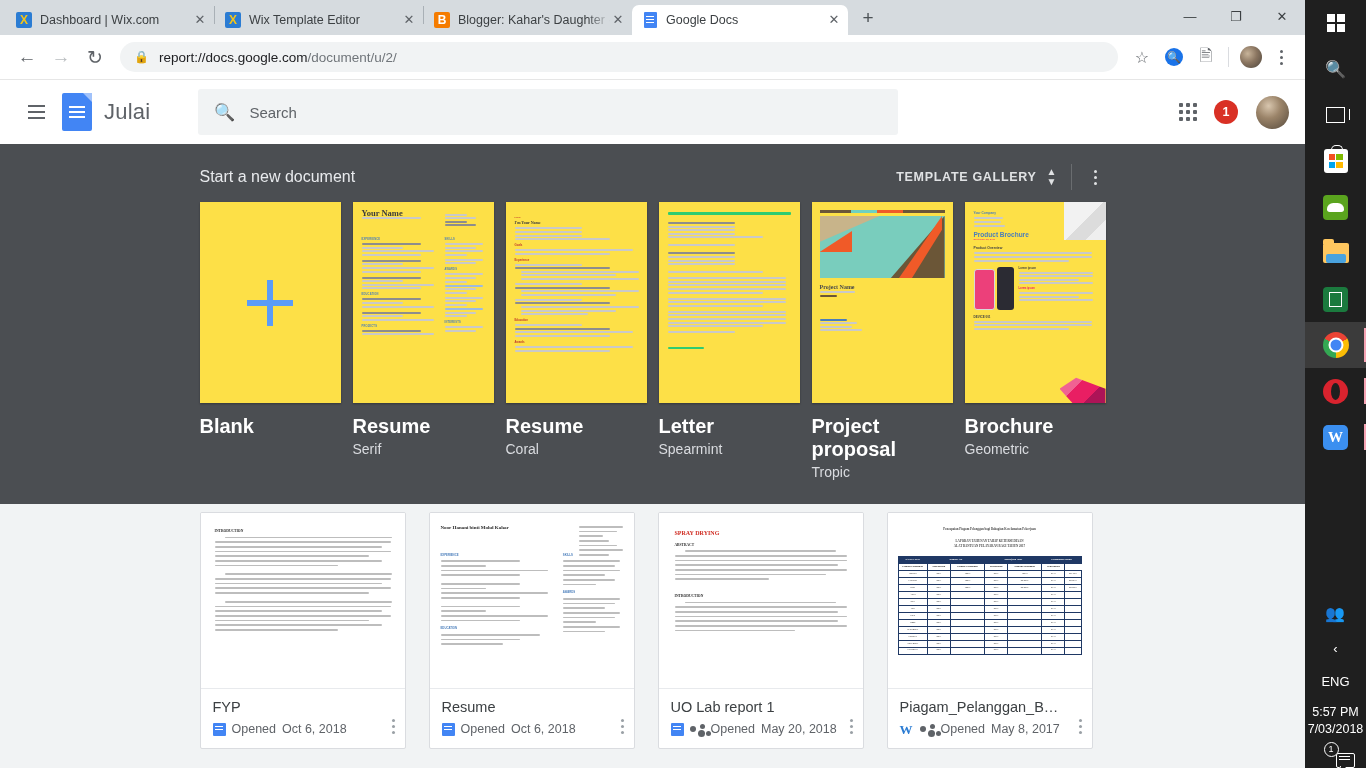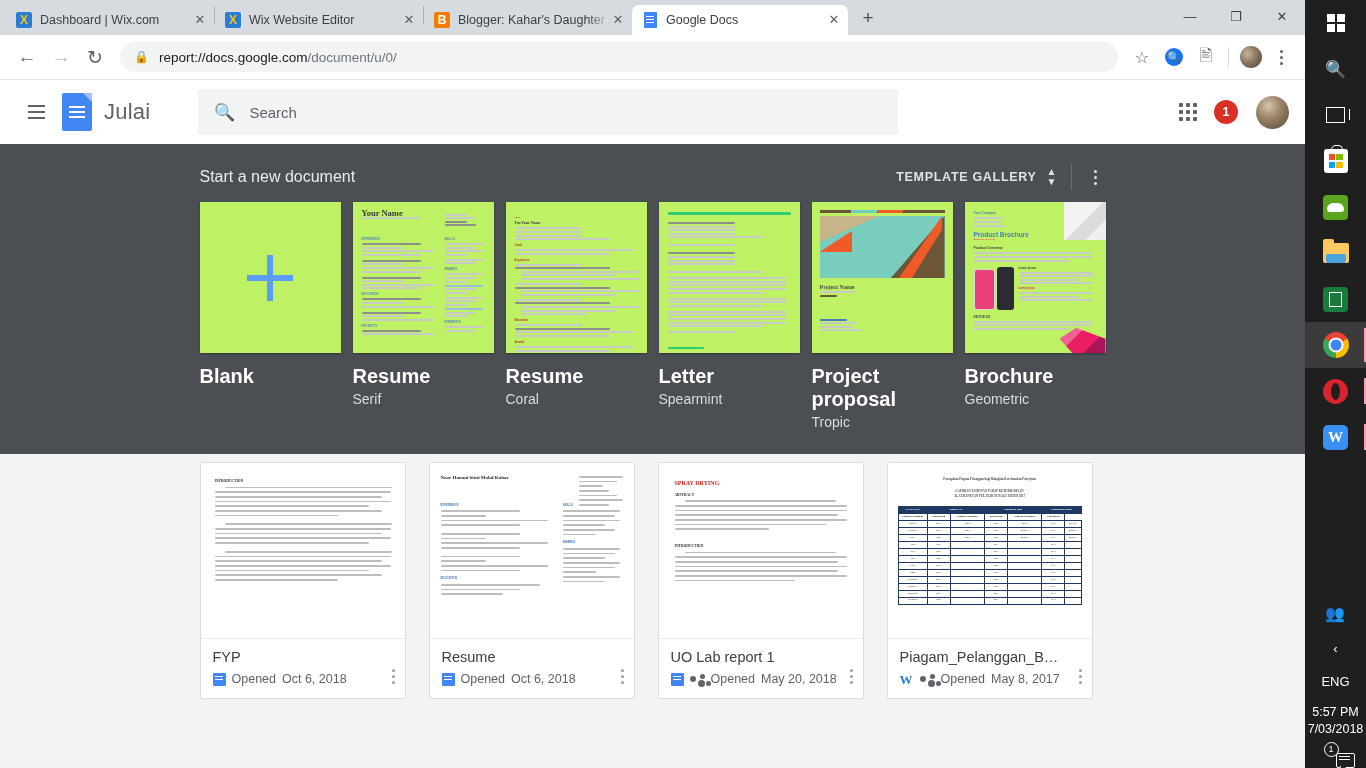--- a/index.html
+++ b/index.html
@@ -139,21 +139,21 @@
       text-transform:uppercase; }
   .chevstack { margin-left:10px; display:flex;flex-direction:column;align-items:center;gap:2px;
       color:#e0e2e4;font-size:10px;line-height:8px;}
   .vsep { width:1px;height:26px;background:#6a6d70;margin:0 14px;}
   .kebab-w { width:20px;display:flex;flex-direction:column;align-items:center;gap:3px;}
   .kebab-w i { width:3px;height:3px;border-radius:50%;background:#e0e2e4;display:block;}
 
   .tplrow { display:flex; gap: 12px; margin-top: 6px; }
   .tplcard { width: 141px; }
   .tplthumb {
-    width: 141px; height: 151px; background:#bef264; position:relative; overflow:hidden;
+    width: 141px; height: 201px; background:#fde047; position:relative; overflow:hidden;
     box-shadow: 0 1px 2px rgba(0,0,0,.3);
   }
   .tplname { margin-top: 12px; font-size: 20px; color:#fff; font-weight: bold;}
   .tplsub { margin-top: 3px; font-size: 14px; color:#dadce0; }
   .plus { position:absolute;left:50%;top:50%;transform:translate(-50%,-50%);
       width:46px;height:46px; }
   .plus::before,.plus::after{content:"";position:absolute;background:#5b9cf8;}
   .plus::before{left:20px;top:0;width:6px;height:46px;}
   .plus::after{top:20px;left:0;height:6px;width:46px;}
 
@@ -305,21 +305,21 @@
 
     <div class="tabstrip">
       <div class="tab">
         <span class="favicon fav-wix">X</span>
         <span class="title">Dashboard | Wix.com</span>
         <span class="tabclose">✕</span>
       </div>
       <div class="tabsep"></div>
       <div class="tab">
         <span class="favicon fav-wix">X</span>
-        <span class="title">Wix Website Editor</span>
+        <span class="title">Wix Template Editor</span>
         <span class="tabclose">✕</span>
       </div>
       <div class="tabsep"></div>
       <div class="tab">
         <span class="favicon fav-blogger">B</span>
         <span class="title">Blogger: Kahar's Daughter - Edit</span>
         <span class="tabclose">✕</span>
       </div>
       <div class="tab active">
         <span class="favicon">
@@ -337,21 +337,21 @@
       </div>
     </div>
 
     <div class="toolbar">
       <div class="navbtn">←</div>
       <div class="navbtn dim">→</div>
       <div class="navbtn">↻</div>
       <div class="omnibox">
         <span class="lockicon">🔒</span>
         <span>report://docs.google.com</span>
-          <span class="url-faded">/document/u/0/</span>
+          <span class="url-faded">/document/u/2/</span>
       </div>
       <div class="tb-icon">☆</div>
       <div class="tb-icon">
           <span class="blue-circ">🔍</span>
         </div>
       <div class="tb-icon">🖹</div>
       <div class="tb-sep"></div>
       <div class="tb-icon">
           <span class="avatar-sm"></span>
         </div>

